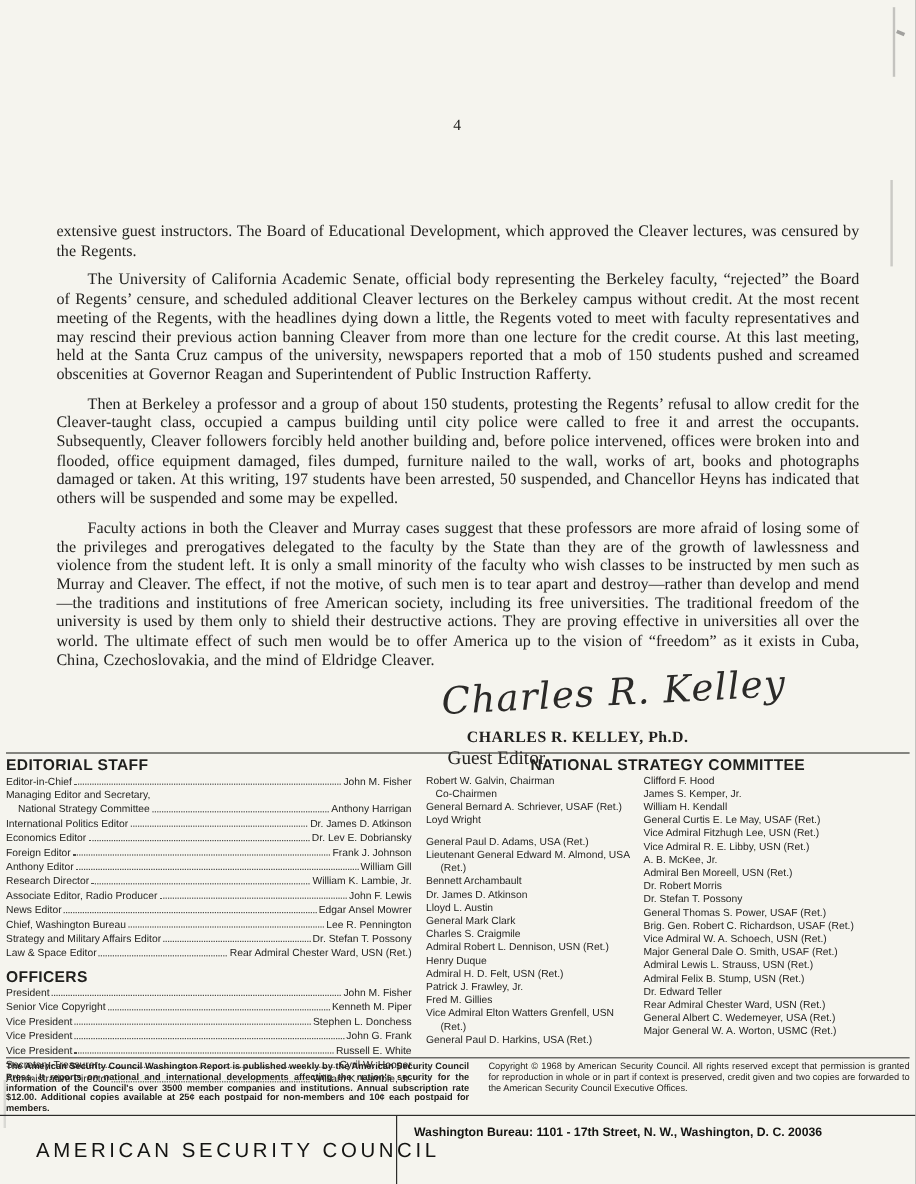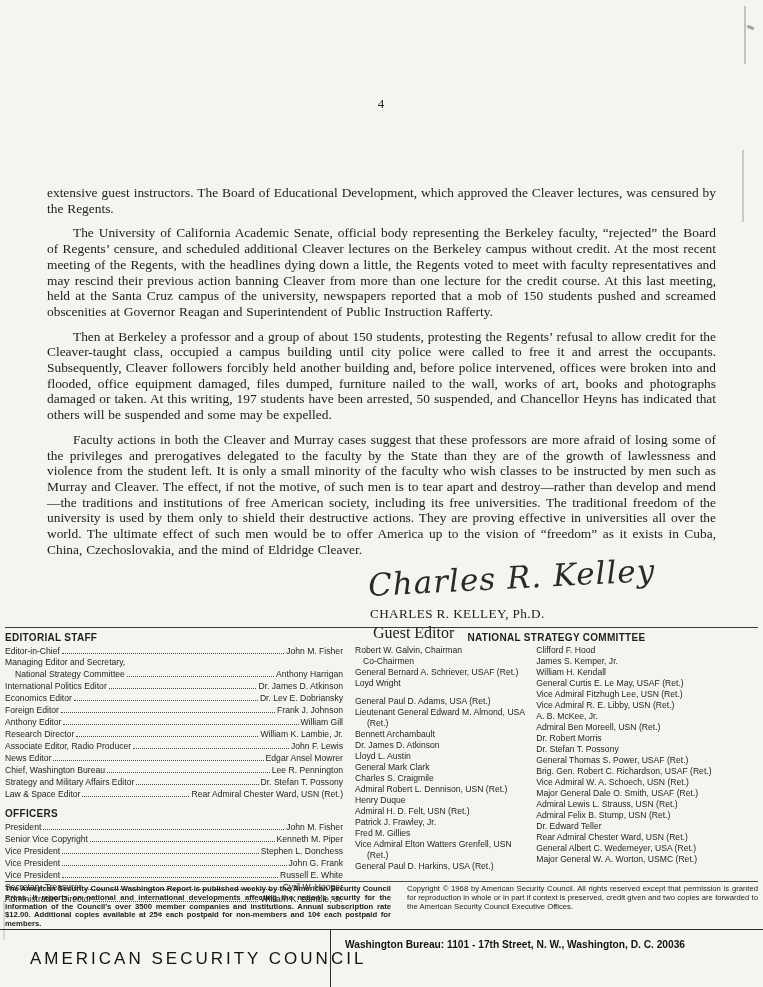--- a/index.html
+++ b/index.html
@@ -23,33 +23,33 @@
   .para{margin:0 0 9px 0;}
   [data-repeat="body.paragraphs"] .para{text-indent:26px;}
   [data-repeat="body.paragraphs"] .para:first-child{text-indent:0;}
 
   .sig{margin:10px 0 0 322px;}
   .sig-hand{
     font-family:"DejaVu Serif",serif;font-style:italic;font-size:31px;
     transform:rotate(-3deg);transform-origin:left bottom;
     color:#2b2a28;letter-spacing:1px;margin-bottom:3px;white-space:nowrap;
   }
-  .sig-name{font-size:13.2px;letter-spacing:.4px;margin-left:1px;}
+  .sig-name{font-size:13.2px;letter-spacing:.4px;margin-left:20px;font-weight:bold;}
   .sig-title{font-size:16px;margin-left:4px;margin-top:2px;}
 
   
   .masthead{
     position:absolute;top:627px;left:5px;width:753px;
     border-top:1.5px solid #3a3a38;padding-top:4px;
     display:flex;font-family:"Liberation Sans",sans-serif;
     font-size:8.6px;line-height:11px;color:#1f1f1d;
   }
   .col-left{width:338px;flex:none;}
   .committee-section{flex:1;margin-left:12px;min-width:0;}
-  .m-heading{font-weight:bold;font-size:10px;letter-spacing:.3px;margin-bottom:2px;}
+  .m-heading{font-weight:bold;font-size:13px;letter-spacing:.3px;margin-bottom:2px;}
   .m-heading.center{text-align:center;}
   .m-heading.officers{margin-top:8px;}
   .m-row{display:flex;align-items:baseline;}
   .m-label{white-space:nowrap;}
   .m-dots{flex:1;border-bottom:1.5px dotted #4c4c4a;margin:0 2px;height:8px;min-width:8px;}
   .m-value{white-space:nowrap;}
   .m-row.plain .m-dots{border-bottom:none;}
   .m-row.indent{padding-left:10px;}
 
   .committee-cols{display:flex;}

